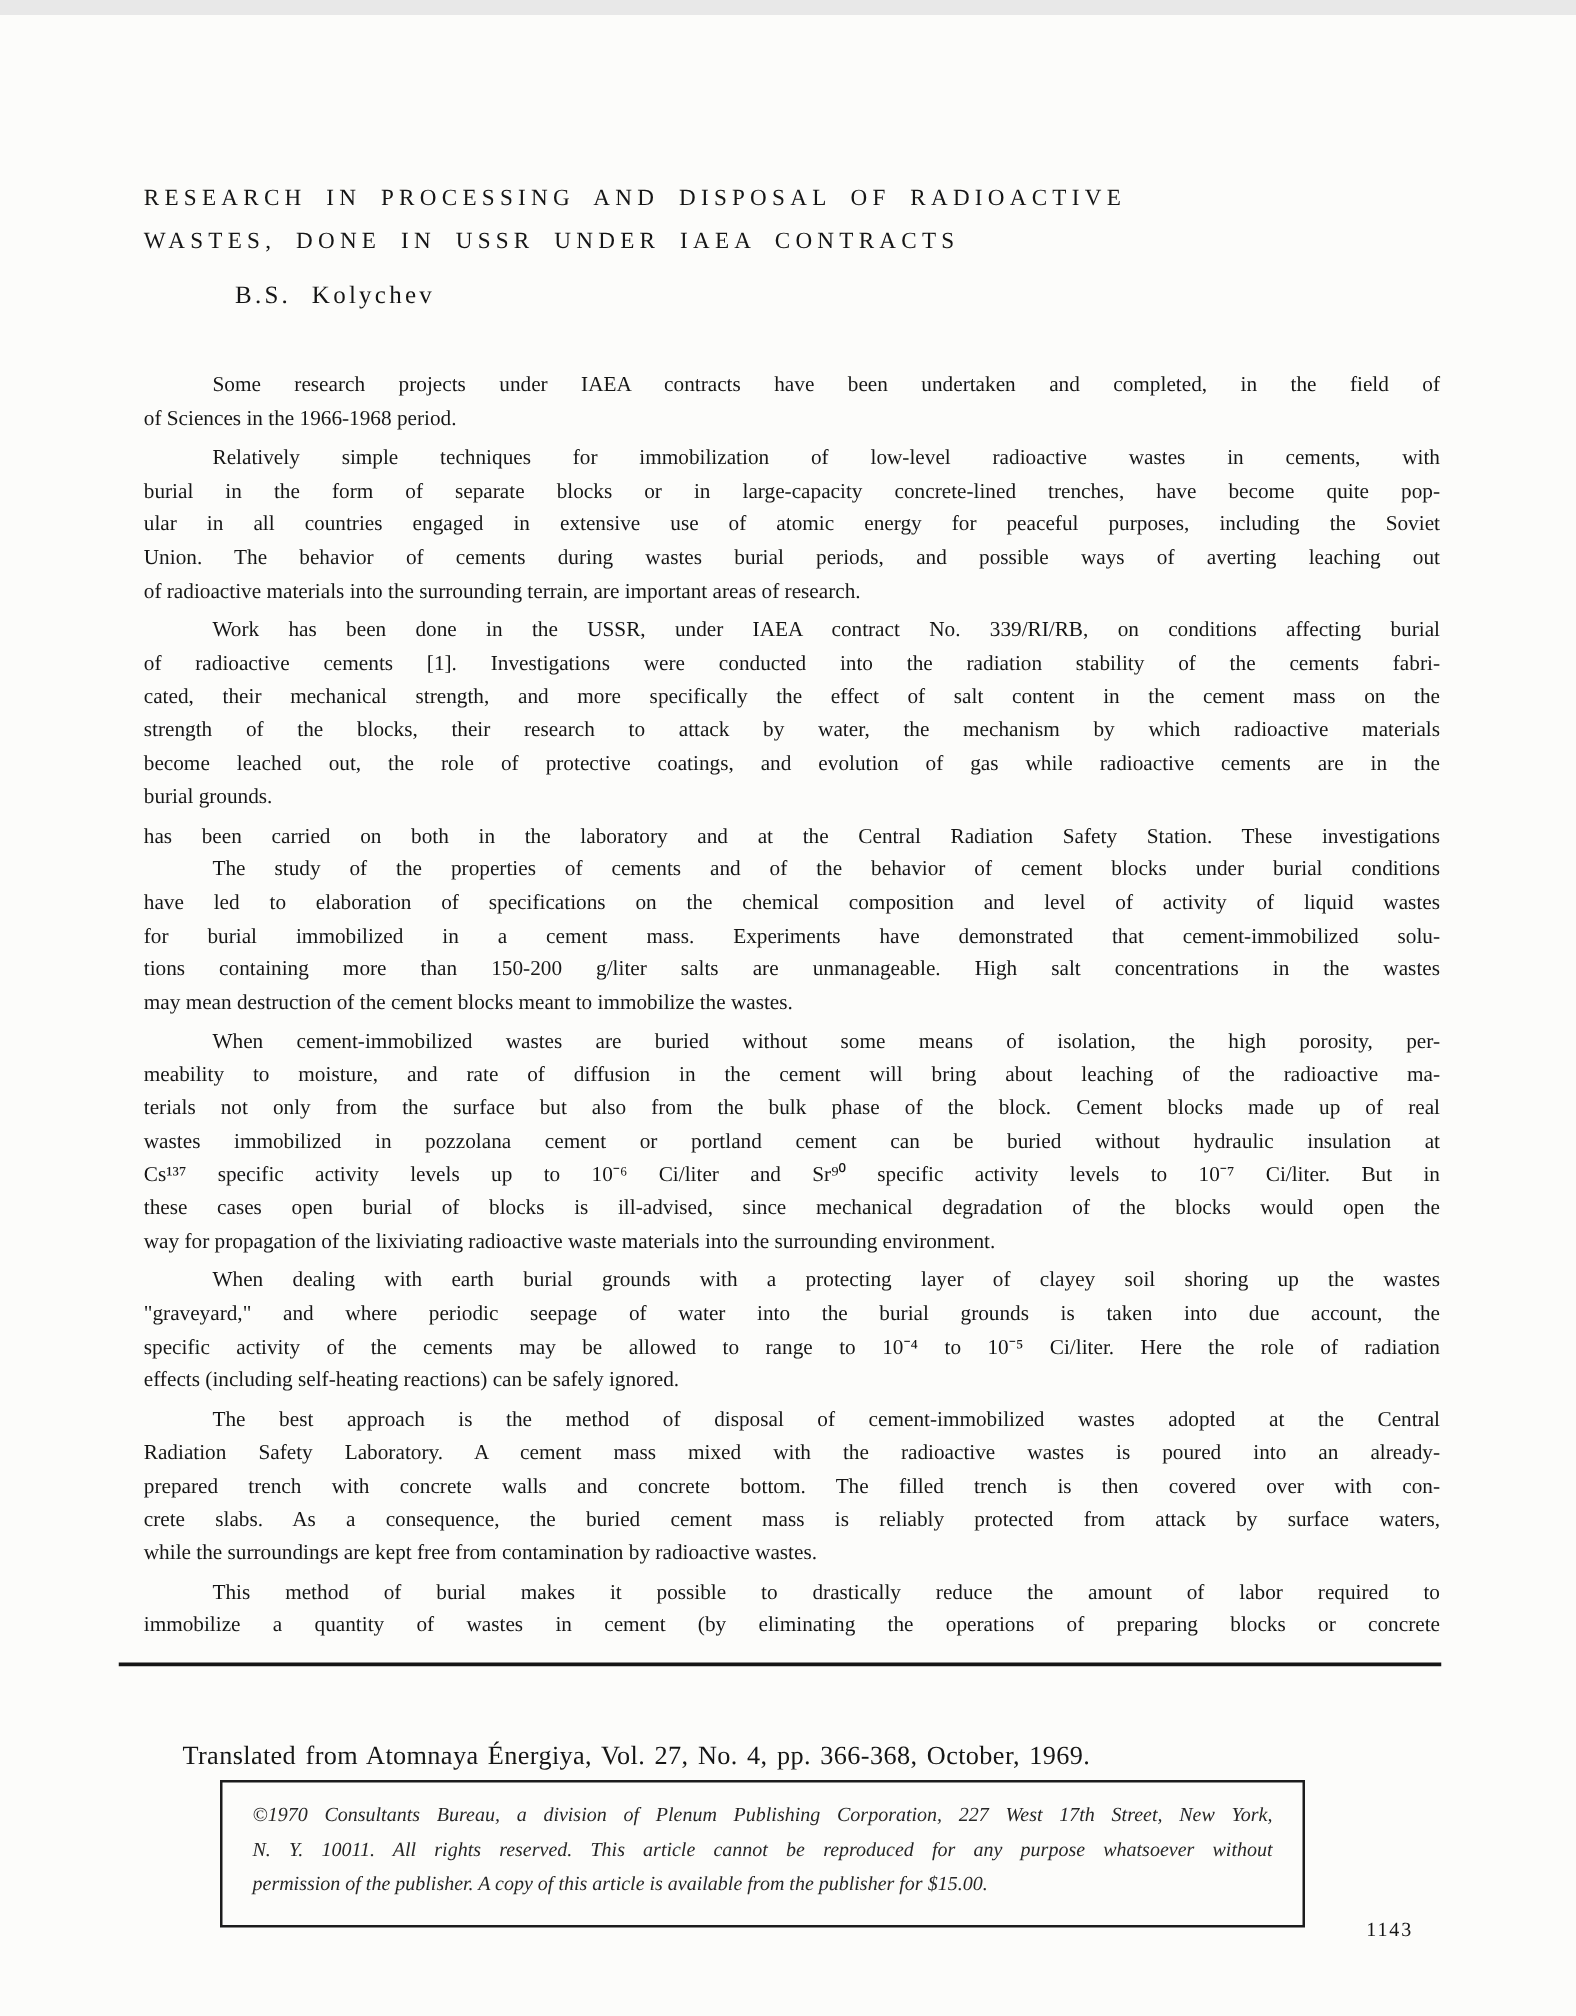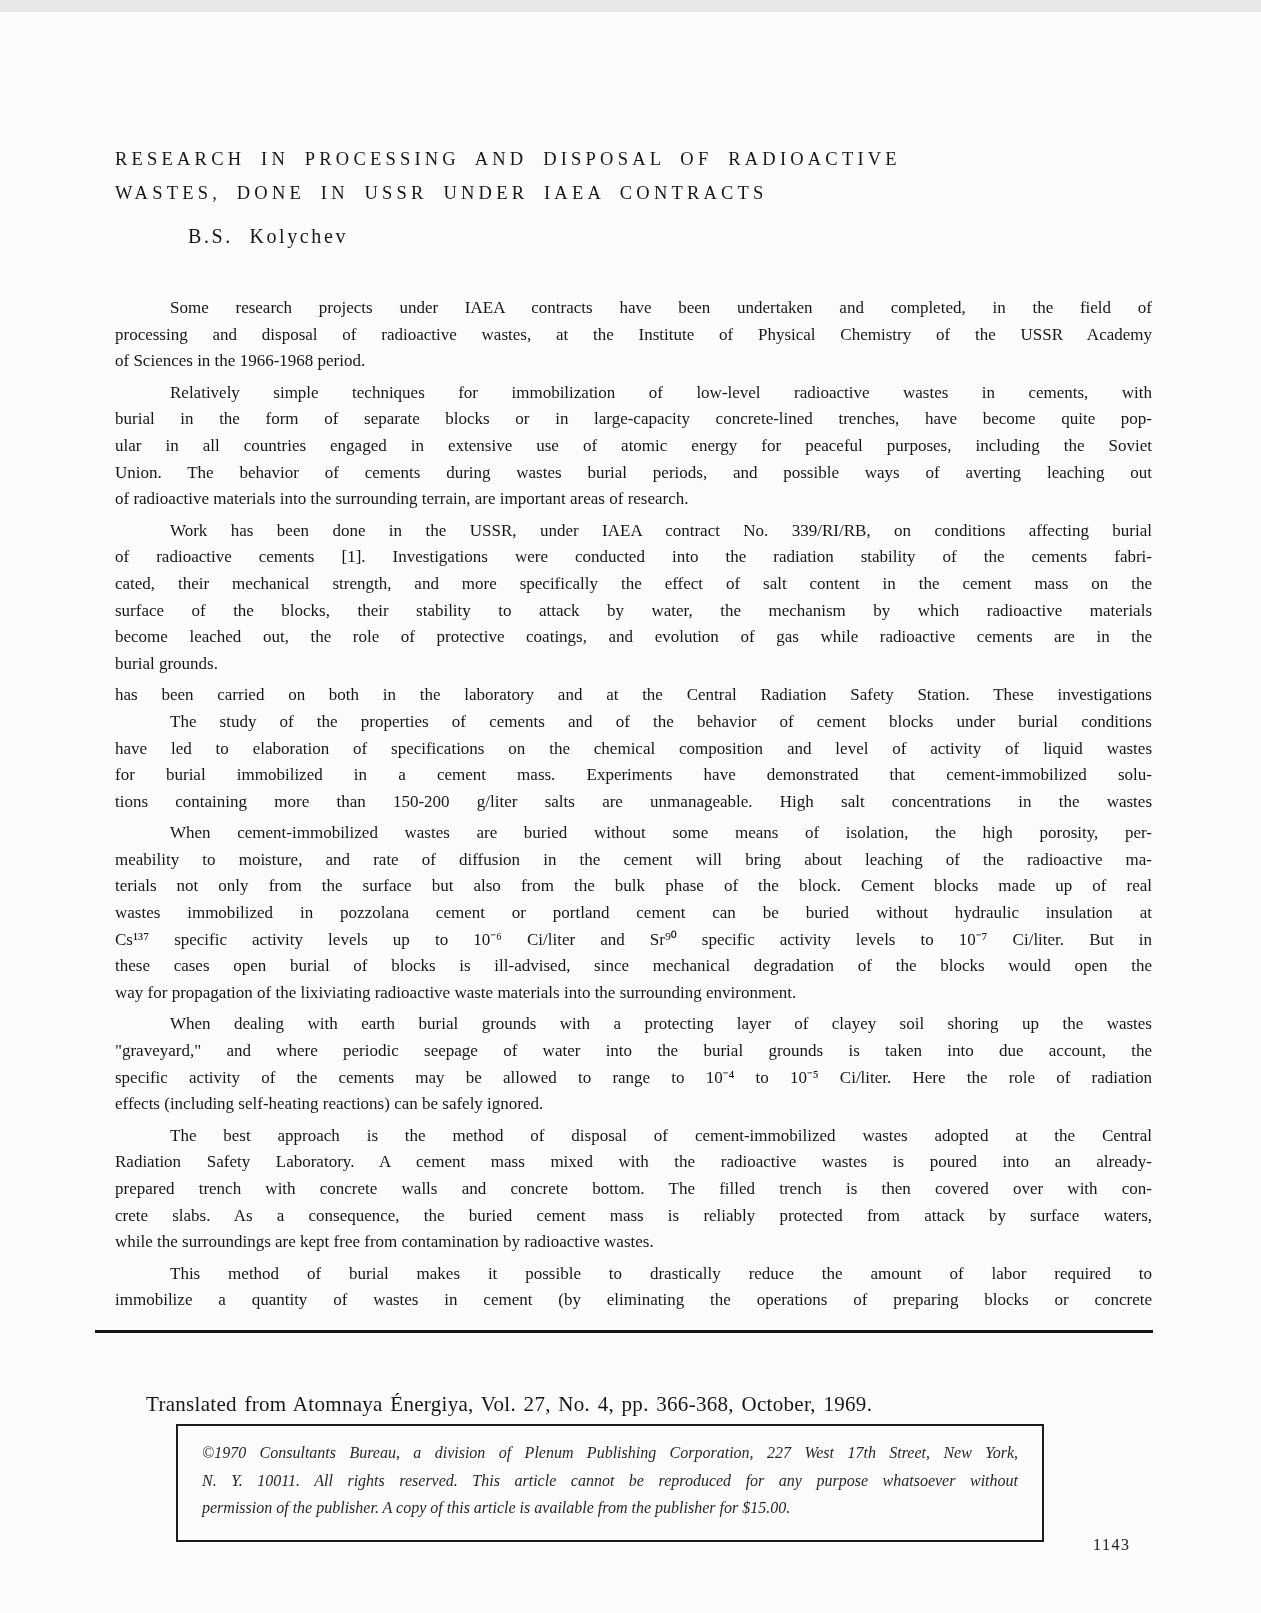--- a/index.html
+++ b/index.html
@@ -114,44 +114,44 @@
   <div class="title-block">
     <div class="title-line">RESEARCH IN PROCESSING AND DISPOSAL OF RADIOACTIVE</div>
     <div class="title-line">WASTES, DONE IN USSR UNDER IAEA CONTRACTS</div>
   </div>
 
   <div class="author">B.S.  Kolychev</div>
 
   <div class="body-text">
       <div class="para">
         <div class="tline first">Some research projects under IAEA contracts have been undertaken and completed, in the field of</div>
-        <div class="tline">processing and disposal of radioactive wastes, at the Institute of Physical Chemistry of the USSR Academy</div>
         <div class="tline lastline">of Sciences in the 1966-1968 period.</div>
       </div>
       <div class="para">
         <div class="tline first">Relatively simple techniques for immobilization of low-level radioactive wastes in cements, with</div>
         <div class="tline">burial in the form of separate blocks or in large-capacity concrete-lined trenches, have become quite pop-</div>
         <div class="tline">ular in all countries engaged in extensive use of atomic energy for peaceful purposes, including the Soviet</div>
         <div class="tline">Union.  The behavior of cements during wastes burial periods, and possible ways of averting leaching out</div>
         <div class="tline lastline">of radioactive materials into the surrounding terrain, are important areas of research.</div>
       </div>
       <div class="para">
         <div class="tline first">Work has been done in the USSR, under IAEA contract No. 339/RI/RB, on conditions affecting burial</div>
         <div class="tline">of radioactive cements [1].  Investigations were conducted into the radiation stability of the cements fabri-</div>
         <div class="tline">cated, their mechanical strength, and more specifically the effect of salt content in the cement mass on the</div>
-        <div class="tline">surface of the blocks, their stability to attack by water, the mechanism by which radioactive materials</div>
+        <div class="tline">strength of the blocks, their research to attack by water, the mechanism by which radioactive materials</div>
         <div class="tline">become leached out, the role of protective coatings, and evolution of gas while radioactive cements are in the</div>
         <div class="tline lastline">burial grounds.</div>
       </div>
       <div class="para">
         <div class="tline">has been carried on both in the laboratory and at the Central Radiation Safety Station.  These investigations</div>
         <div class="tline first">The study of the properties of cements and of the behavior of cement blocks under burial conditions</div>
         <div class="tline">have led to elaboration of specifications on the chemical composition and level of activity of liquid wastes</div>
         <div class="tline">for burial immobilized in a cement mass.  Experiments have demonstrated that cement-immobilized solu-</div>
         <div class="tline">tions containing more than 150-200 g/liter salts are unmanageable.  High salt concentrations in the wastes</div>
+        <div class="tline lastline">may mean destruction of the cement blocks meant to immobilize the wastes.</div>
       </div>
       <div class="para">
         <div class="tline first">When cement-immobilized wastes are buried without some means of isolation, the high porosity, per-</div>
         <div class="tline">meability to moisture, and rate of diffusion in the cement will bring about leaching of the radioactive ma-</div>
         <div class="tline">terials not only from the surface but also from the bulk phase of the block.  Cement blocks made up of real</div>
         <div class="tline">wastes immobilized in pozzolana cement or portland cement can be buried without hydraulic insulation at</div>
         <div class="tline">Cs¹³⁷ specific activity levels up to 10⁻⁶ Ci/liter and Sr⁹⁰ specific activity levels to 10⁻⁷ Ci/liter.  But in</div>
         <div class="tline">these cases open burial of blocks is ill-advised, since mechanical degradation of the blocks would open the</div>
         <div class="tline lastline">way for propagation of the lixiviating radioactive waste materials into the surrounding environment.</div>
       </div>

